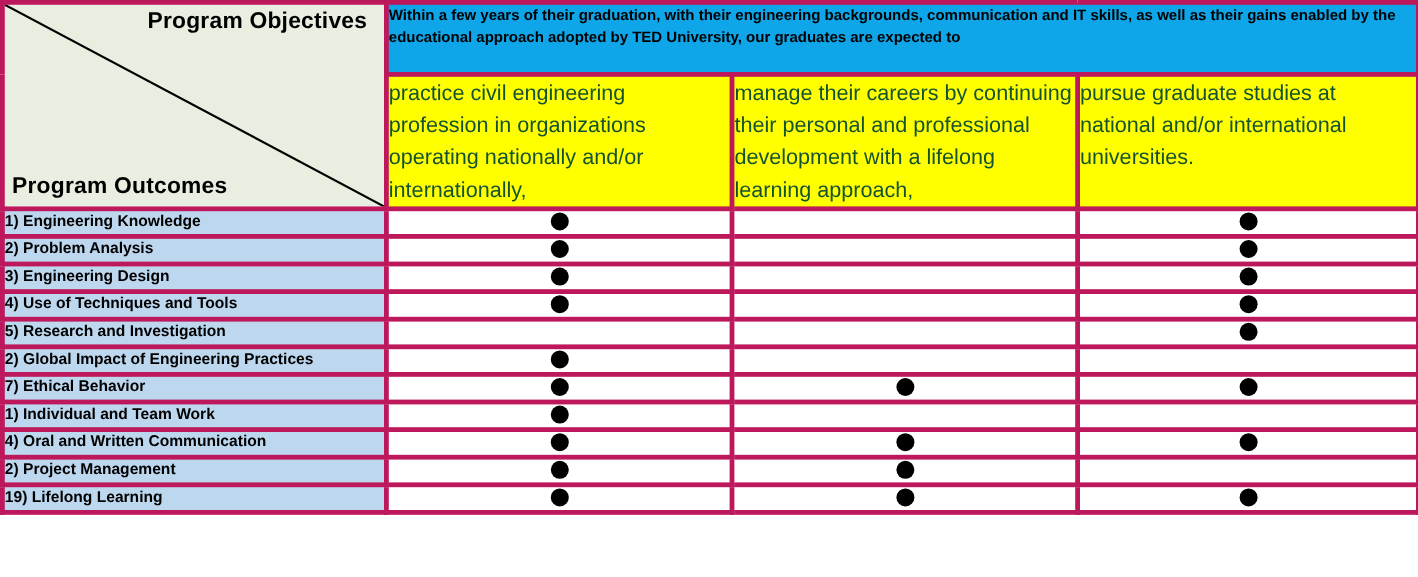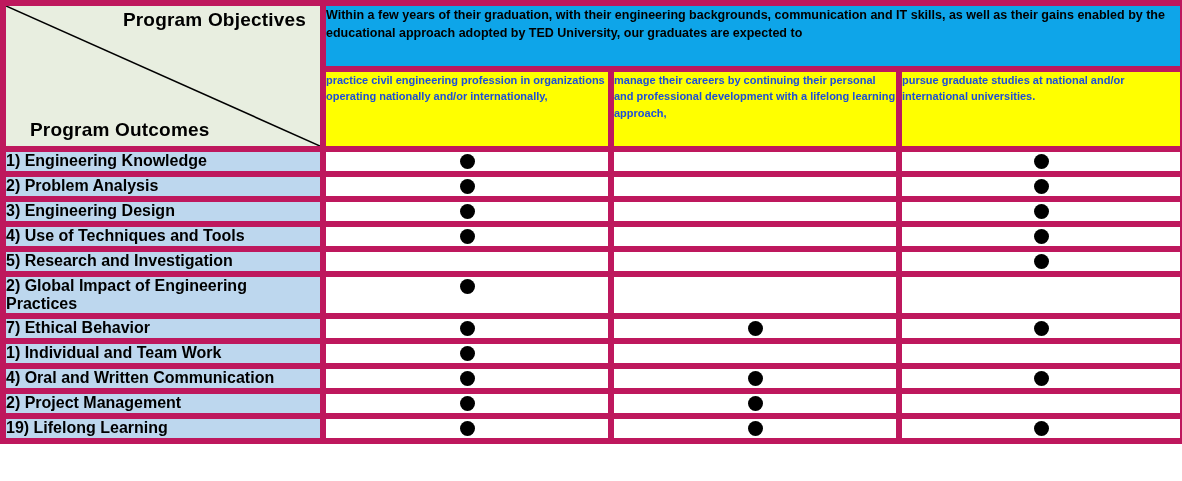--- a/index.html
+++ b/index.html
@@ -12,21 +12,21 @@
     width: 1182px;
     height: 481px;
     overflow: hidden;
   }
   .matrix {
     width: 1180px;
     border-collapse: collapse;
     table-layout: fixed;
   }
   .matrix td, .matrix th {
-    border: 6px solid #be185d;
+    border: 4px solid #be185d;
     vertical-align: top;
     padding: 0;
   }
   
   col.c0 { width: 320px; }
   col.c1 { width: 288px; }
   col.c2 { width: 288px; }
   col.c3 { width: 284px; }
 
   
@@ -48,51 +48,51 @@
     top: 3px;
     right: 14px;
     font-size: 19px;
     font-weight: bold;
     color: #000;
     letter-spacing: 0.2px;
   }
   .corner .out-label {
     position: absolute;
     bottom: 5px;
-    left: 24px;
+    left: 6px;
     font-size: 19px;
     font-weight: bold;
     color: #000;
     letter-spacing: 0.2px;
   }
 
   
   .intro {
     background: #0ea5e9;
     font-size: 12.5px;
     font-weight: bold;
     color: #000;
     line-height: 1.45;
     padding: 6px 8px 6px 8px;
     height: 56px;
   }
   .obj-col {
     background: #ffff00;
-    font-size: 11px;
-    font-weight: bold;
-    color: #1d4ed8;
+    font-size: 18px;
+    font-weight: normal;
+    color: #14532d;
     line-height: 1.5;
     padding: 6px 8px 4px 8px;
     height: 70px;
   }
 
   
   .outcome {
     background: #bdd7ee;
-    font-size: 16px;
+    font-size: 13px;
     font-weight: bold;
     color: #000;
     padding: 6px 4px 5px 6px;
     height: 19px;
     vertical-align: middle;
   }
   .cell {
     background: #ffffff;
     text-align: center;
     vertical-align: middle;

